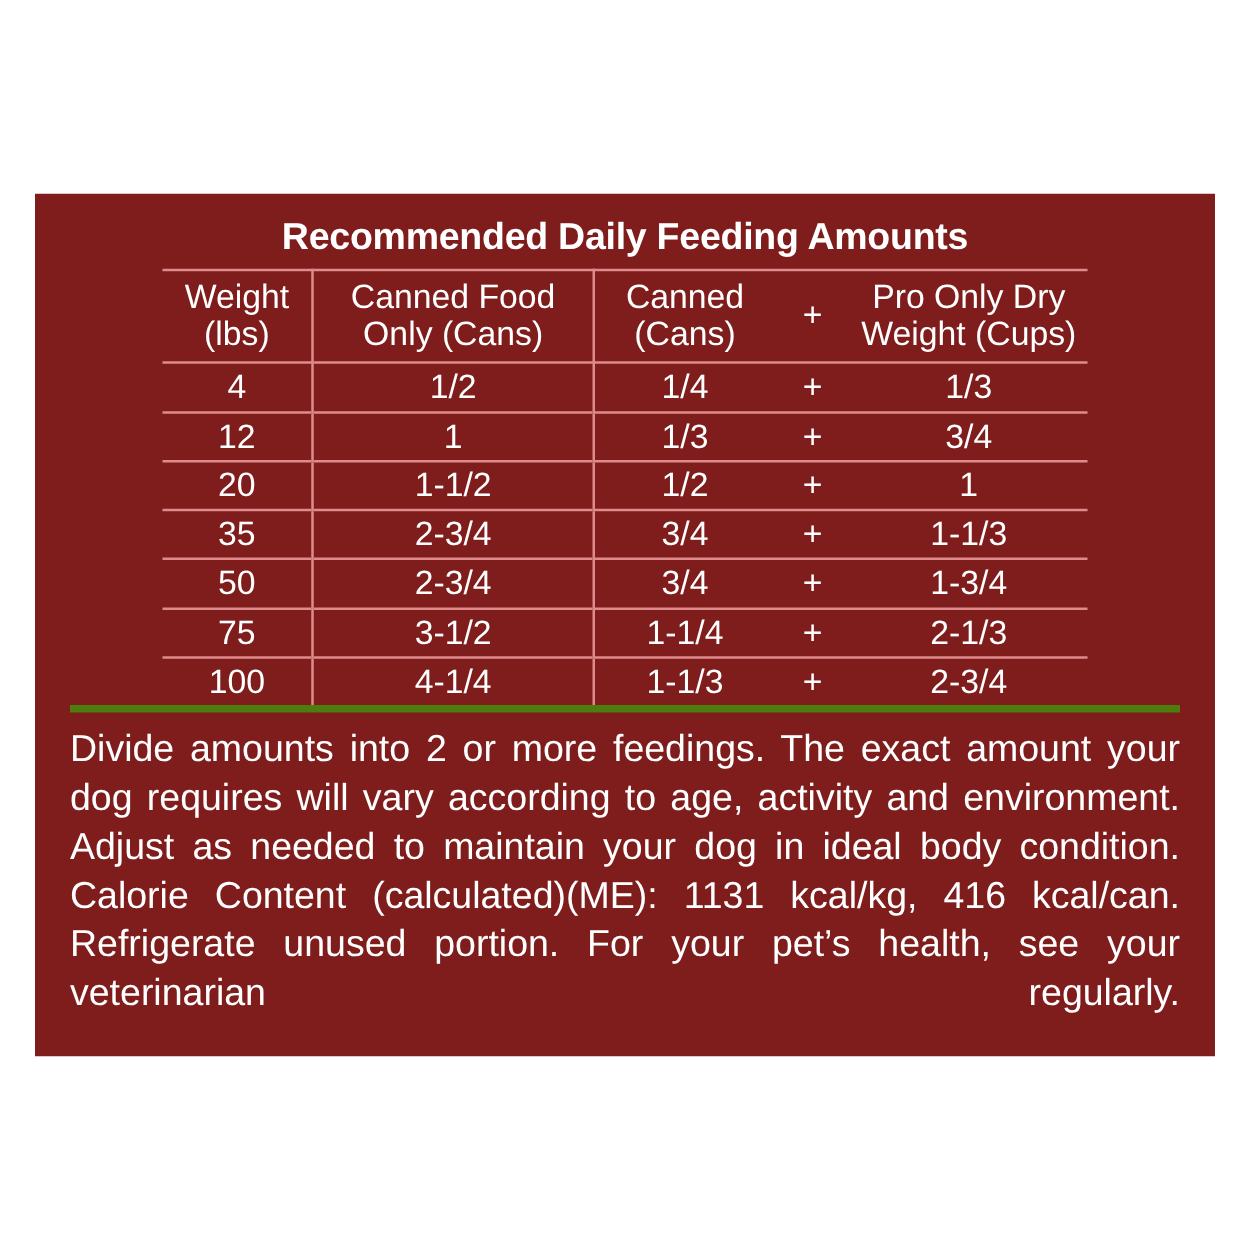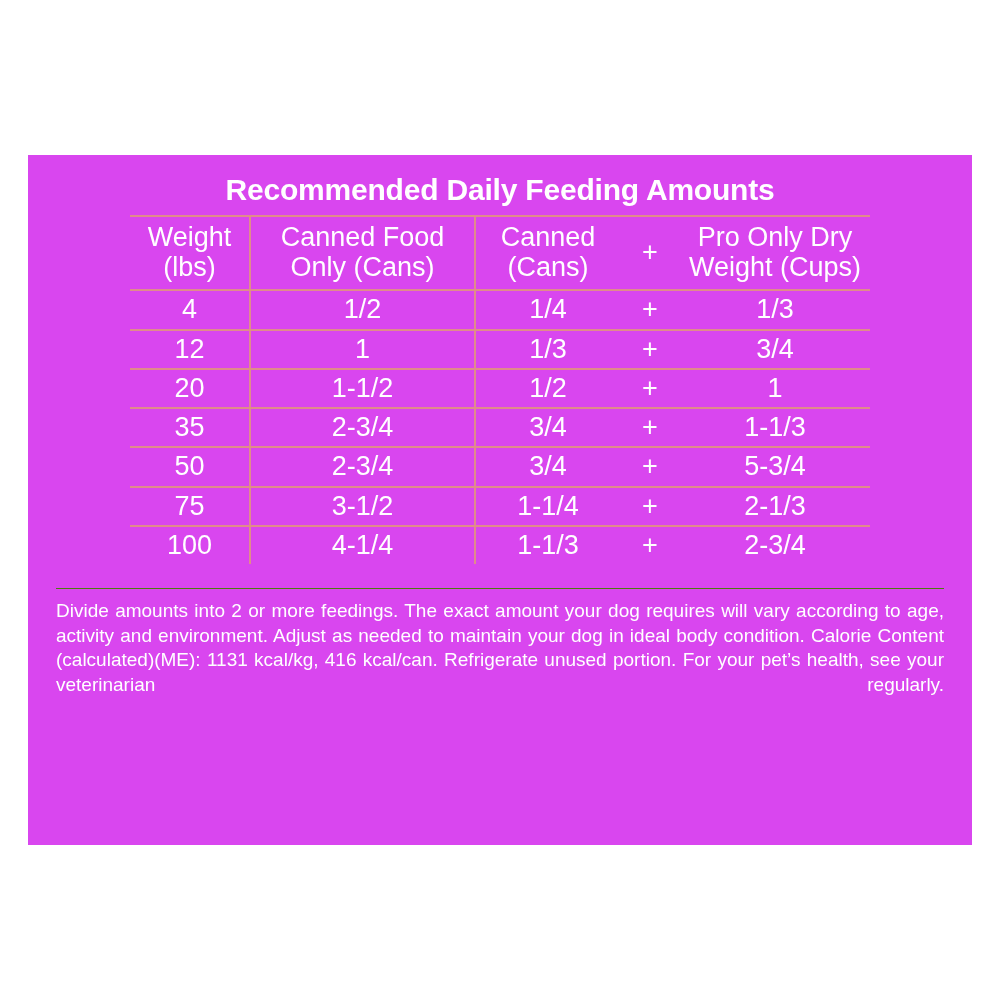--- a/index.html
+++ b/index.html
@@ -12,21 +12,21 @@
     height: 1000px;
     font-family: "Liberation Sans", sans-serif;
     overflow: hidden;
   }
   #panel {
     position: absolute;
     left: 28px;
     top: 155px;
     width: 944px;
     height: 690px;
-    background: #d946ef;
+    background: #7f1d1d;
     color: #ffffff;
     box-sizing: border-box;
   }
   .inner {
     position: absolute;
     left: 28px;
     top: 18px;
     width: 888px;
   }
   .title {
@@ -64,24 +64,24 @@
     border-right: 2px solid #e08b8b;
   }
   .col-weight { width: 120px; }
   .col-canned-only { width: 225px; }
   .col-canned { width: 145px; }
   .col-plus { width: 60px; }
   .col-dry { width: 190px; }
   td.plus, th.plus { font-size: 26px; }
   .hdr2 { display: block; }
   .note {
-    margin-top: 24px;
-    border-top: 1px solid #4d7c0f;
+    margin-top: 0;
+    border-top: 6px solid #4d7c0f;
     padding-top: 10px;
-    font-size: 19px;
+    font-size: 30px;
     line-height: 1.30;
     text-align: justify;
     text-justify: inter-word;
     color: #ffffff;
     width: 888px;
   }
   .note::after {
     content: "";
     display: inline-block;
     width: 100%;
@@ -151,21 +151,21 @@
           <td class="vdiv">2-3/4</td>
           <td>3/4</td>
           <td class="plus">+</td>
           <td>1-1/3</td>
         </tr>
         <tr>
           <td class="vdiv">50</td>
           <td class="vdiv">2-3/4</td>
           <td>3/4</td>
           <td class="plus">+</td>
-          <td>5-3/4</td>
+          <td>1-3/4</td>
         </tr>
         <tr>
           <td class="vdiv">75</td>
           <td class="vdiv">3-1/2</td>
           <td>1-1/4</td>
           <td class="plus">+</td>
           <td>2-1/3</td>
         </tr>
         <tr>
           <td class="vdiv">100</td>

